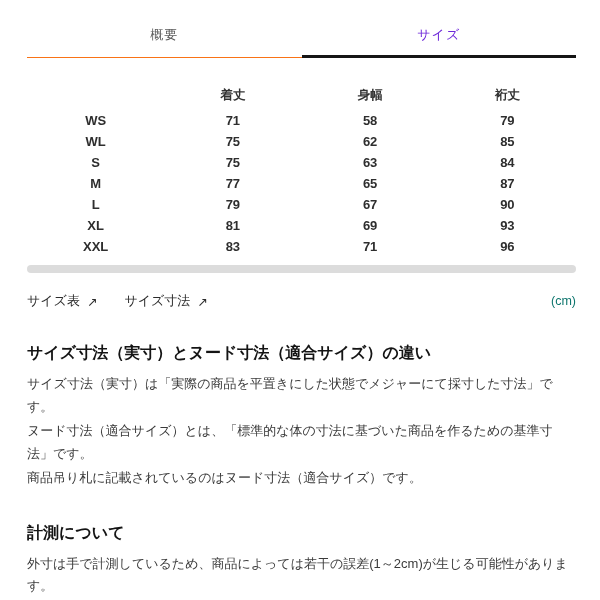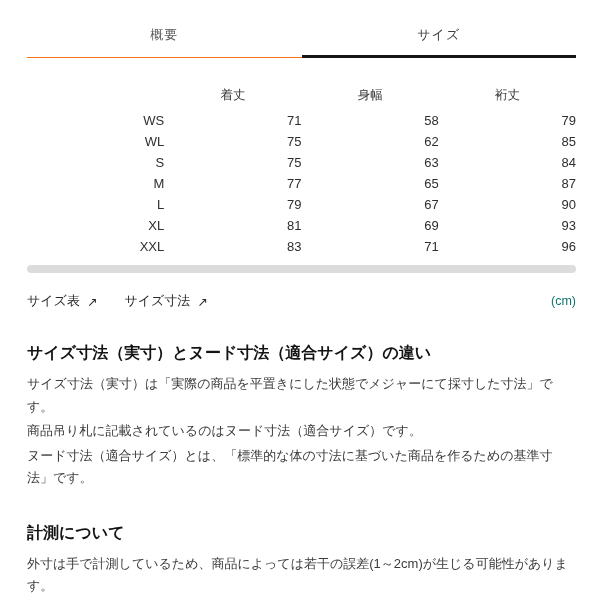--- a/index.html
+++ b/index.html
@@ -10,31 +10,31 @@
   }
   .page { padding:0 24px 0 27px; }
 
   
   .tabbar { display:flex; padding-top:17px; }
   .tab {
     flex:1; text-align:center; font-size:13px; letter-spacing:1px;
     padding:9px 0 13px; border-bottom:1px solid #f97316; cursor:pointer;
   }
   .tab.active {
-    color:#404040; border-bottom:3px solid #151515; padding-bottom:11px;
+    color:#6d28d9; border-bottom:3px solid #151515; padding-bottom:11px;
   }
   .tab.inactive { color:#5b5b5b; }
 
   
   table.size-table { width:100%; border-collapse:collapse; margin-top:22px; }
   .size-table th, .size-table td {
-    width:25%; text-align:center; font-weight:normal; padding:0;
+    width:25%; text-align:center; font-weight:bold; padding:0;
   }
   .size-table thead th { height:30px; font-size:12.5px; color:#333; vertical-align:middle; }
-  .size-table tbody td { height:21px; font-size:13px; color:#2e2e2e; vertical-align:middle;text-align:right; }
+  .size-table tbody td { height:21px; font-size:13px; color:#2e2e2e; vertical-align:middle; }
 
   
   .hscroll { height:8px; border-radius:4px; margin-top:8px; }
 
   
   .links { display:flex; align-items:center; margin-top:19px; font-size:13px; color:#2b2b2b; }
   .link { display:inline-flex; align-items:center; margin-right:27px; cursor:pointer;justify-content:space-between; }
   .link .arrow { margin-left:7px; font-size:12.5px; color:#2b2b2b; }
   .unit { margin-left:auto; font-size:12.5px; color:#0f766e; }
 
@@ -117,22 +117,22 @@
     <span class="link">
       <span>サイズ寸法</span>
       <span class="arrow">↗</span>
     </span>
     <span class="unit">(cm)</span>
   </div>
 
   <div class="section">
     <div class="section-heading">サイズ寸法（実寸）とヌード寸法（適合サイズ）の違い</div>
     <p>サイズ寸法（実寸）は「実際の商品を平置きにした状態でメジャーにて採寸した寸法」です。</p>
+    <p>ヌード寸法（適合サイズ）とは、「標準的な体の寸法に基づいた商品を作るための基準寸法」です。</p>
     <p>商品吊り札に記載されているのはヌード寸法（適合サイズ）です。</p>
-    <p>ヌード寸法（適合サイズ）とは、「標準的な体の寸法に基づいた商品を作るための基準寸法」です。</p>
   </div>
 
   <div class="section">
     <div class="section-heading">計測について</div>
     <p>外寸は手で計測しているため、商品によっては若干の誤差(1～2cm)が生じる可能性があります。</p>
 
   </div>
 
 </div>
 

